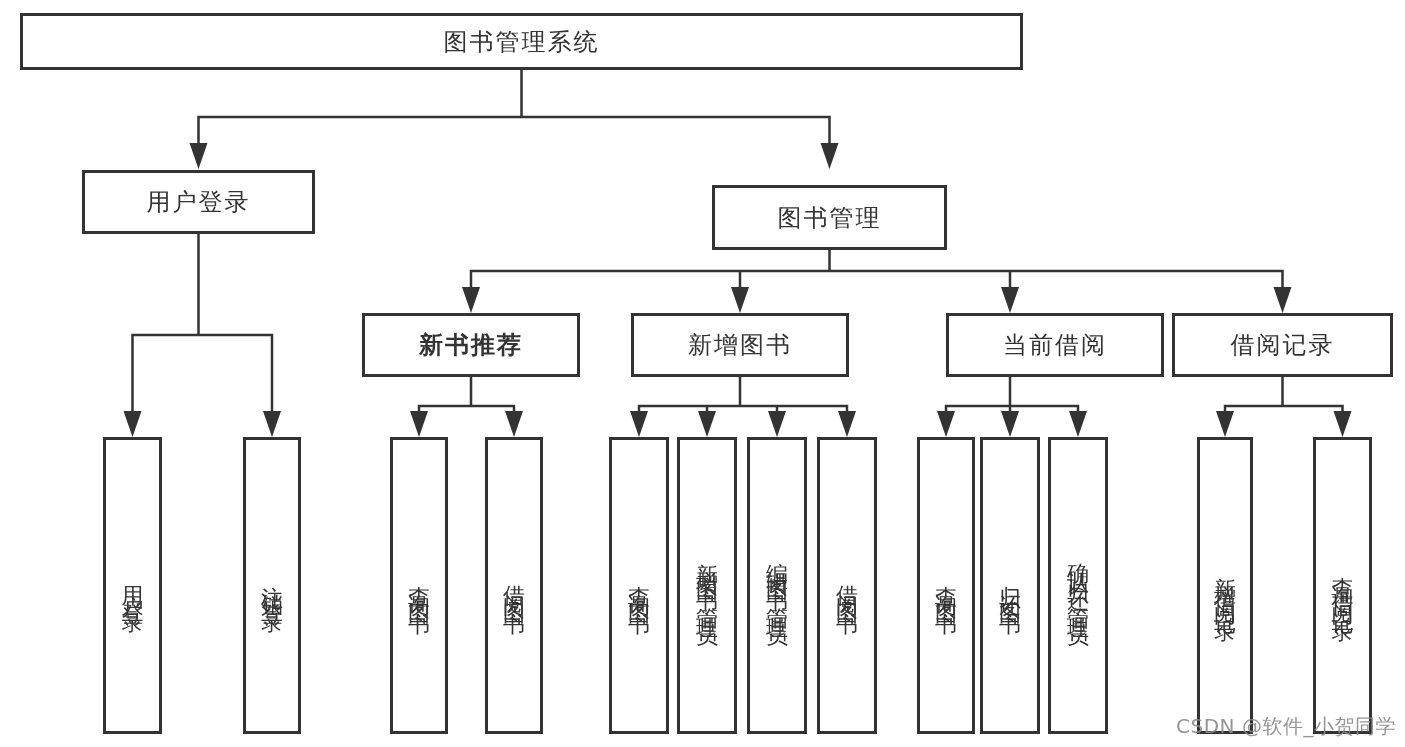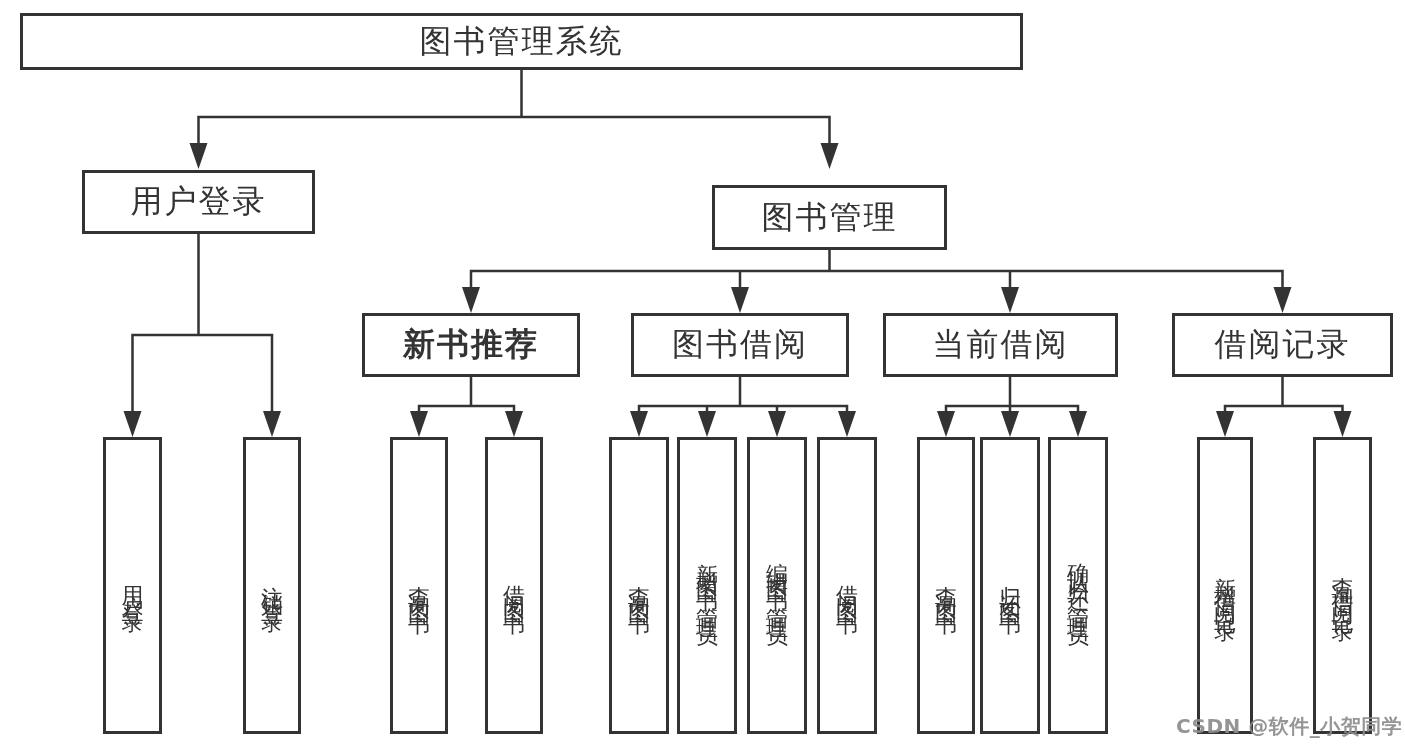--- a/index.html
+++ b/index.html
@@ -14,41 +14,40 @@
   .node{
     position:absolute;
     box-sizing:border-box;
     border:3px solid #333333;
     background:#ffffff;
     color:#333333;
     display:flex;align-items:center;justify-content:center;
     z-index:2;
   }
   .hbox{
-    font-size:32px;
+    font-size:24px;
     letter-spacing:2px;
     white-space:nowrap;
   }
   .vbox{
     writing-mode:vertical-rl;
     text-orientation:mixed;
     font-size:22px;
     letter-spacing:9px;
     line-height:1;
     white-space:nowrap;
   }
   .watermark{
     position:absolute;
     left:1176px;top:713px;
     font-size:20px;
     letter-spacing:0.5px;
     color:rgba(140,140,140,0.92);
     z-index:5;
     white-space:nowrap;
-    font-weight:bold;
   }
 </style>
 </head>
 <body>
 
 <div class="canvas">
 
   <svg id="connectors" class="connectors" width="1405" height="747" viewBox="0 0 1405 747">
       <path d="M521.5 69 V117 M198.5 117 H829.5 M198.5 117 V151 M829.5 117 V151 M198.5 233 V335 M132.5 335 H272 M132.5 335 V419 M272 335 V419 M829.5 233 V271 M471 271 H1282.5 M471 271 V295 M740 271 V295 M1010 271 V295 M1282.5 271 V295 M471 377 V406 M419 406 H514 M419 406 V419 M514 406 V419 M740 377 V406 M639 406 H847 M639 406 V419 M707 406 V419 M777 406 V419 M847 406 V419 M1010 377 V406 M946 406 H1078 M946 406 V419 M1010 406 V419 M1078 406 V419 M1282.5 377 V406 M1225 406 H1342.5 M1225 406 V419 M1342.5 406 V419 " fill="none" stroke="#333333" stroke-width="2.5" stroke-linecap="square"></path>
       <polygon points="189.5,143 207.5,143 198.5,169" fill="#333333"></polygon>
@@ -71,22 +70,22 @@
       <polygon points="1216,411 1234,411 1225,437" fill="#333333"></polygon>
       <polygon points="1333.5,411 1351.5,411 1342.5,437" fill="#333333"></polygon>
     </svg>
 
   <div class="node hbox" style="left:20px;top:13px;width:1003px;height:57px;">图书管理系统</div>
 
   <div class="node hbox" style="left:82px;top:170px;width:233px;height:64px;">用户登录</div>
   <div class="node hbox" style="left:712px;top:169px;width:235px;height:65px;margin-top:16px;">图书管理</div>
 
   <div class="node hbox" style="left:362px;top:313px;width:218px;height:64px;font-weight:bold;">新书推荐</div>
-  <div class="node hbox" style="left:631px;top:313px;width:218px;height:64px;">图书借阅</div>
-  <div class="node hbox" style="left:883px;top:313px;width:235px;height:64px;">当前借阅</div>
+  <div class="node hbox" style="left:631px;top:313px;width:218px;height:64px;">新增图书</div>
+  <div class="node hbox" style="left:946px;top:313px;width:218px;height:64px;">当前借阅</div>
   <div class="node hbox" style="left:1172px;top:313px;width:221px;height:64px;">借阅记录</div>
 
   <div class="node vbox" style="left:103px;top:437px;width:59px;height:297px;">用户登录</div>
   <div class="node vbox" style="left:243px;top:437px;width:58px;height:297px;">注销登录</div>
 
   <div class="node vbox" style="left:390px;top:437px;width:58px;height:297px;">查询图书</div>
   <div class="node vbox" style="left:485px;top:437px;width:58px;height:297px;">借阅图书</div>
 
   <div class="node vbox" style="left:609px;top:437px;width:60px;height:297px;">查询图书</div>
   <div class="node vbox" style="left:677px;top:437px;width:60px;height:297px;">新增图书（管理员）</div>

